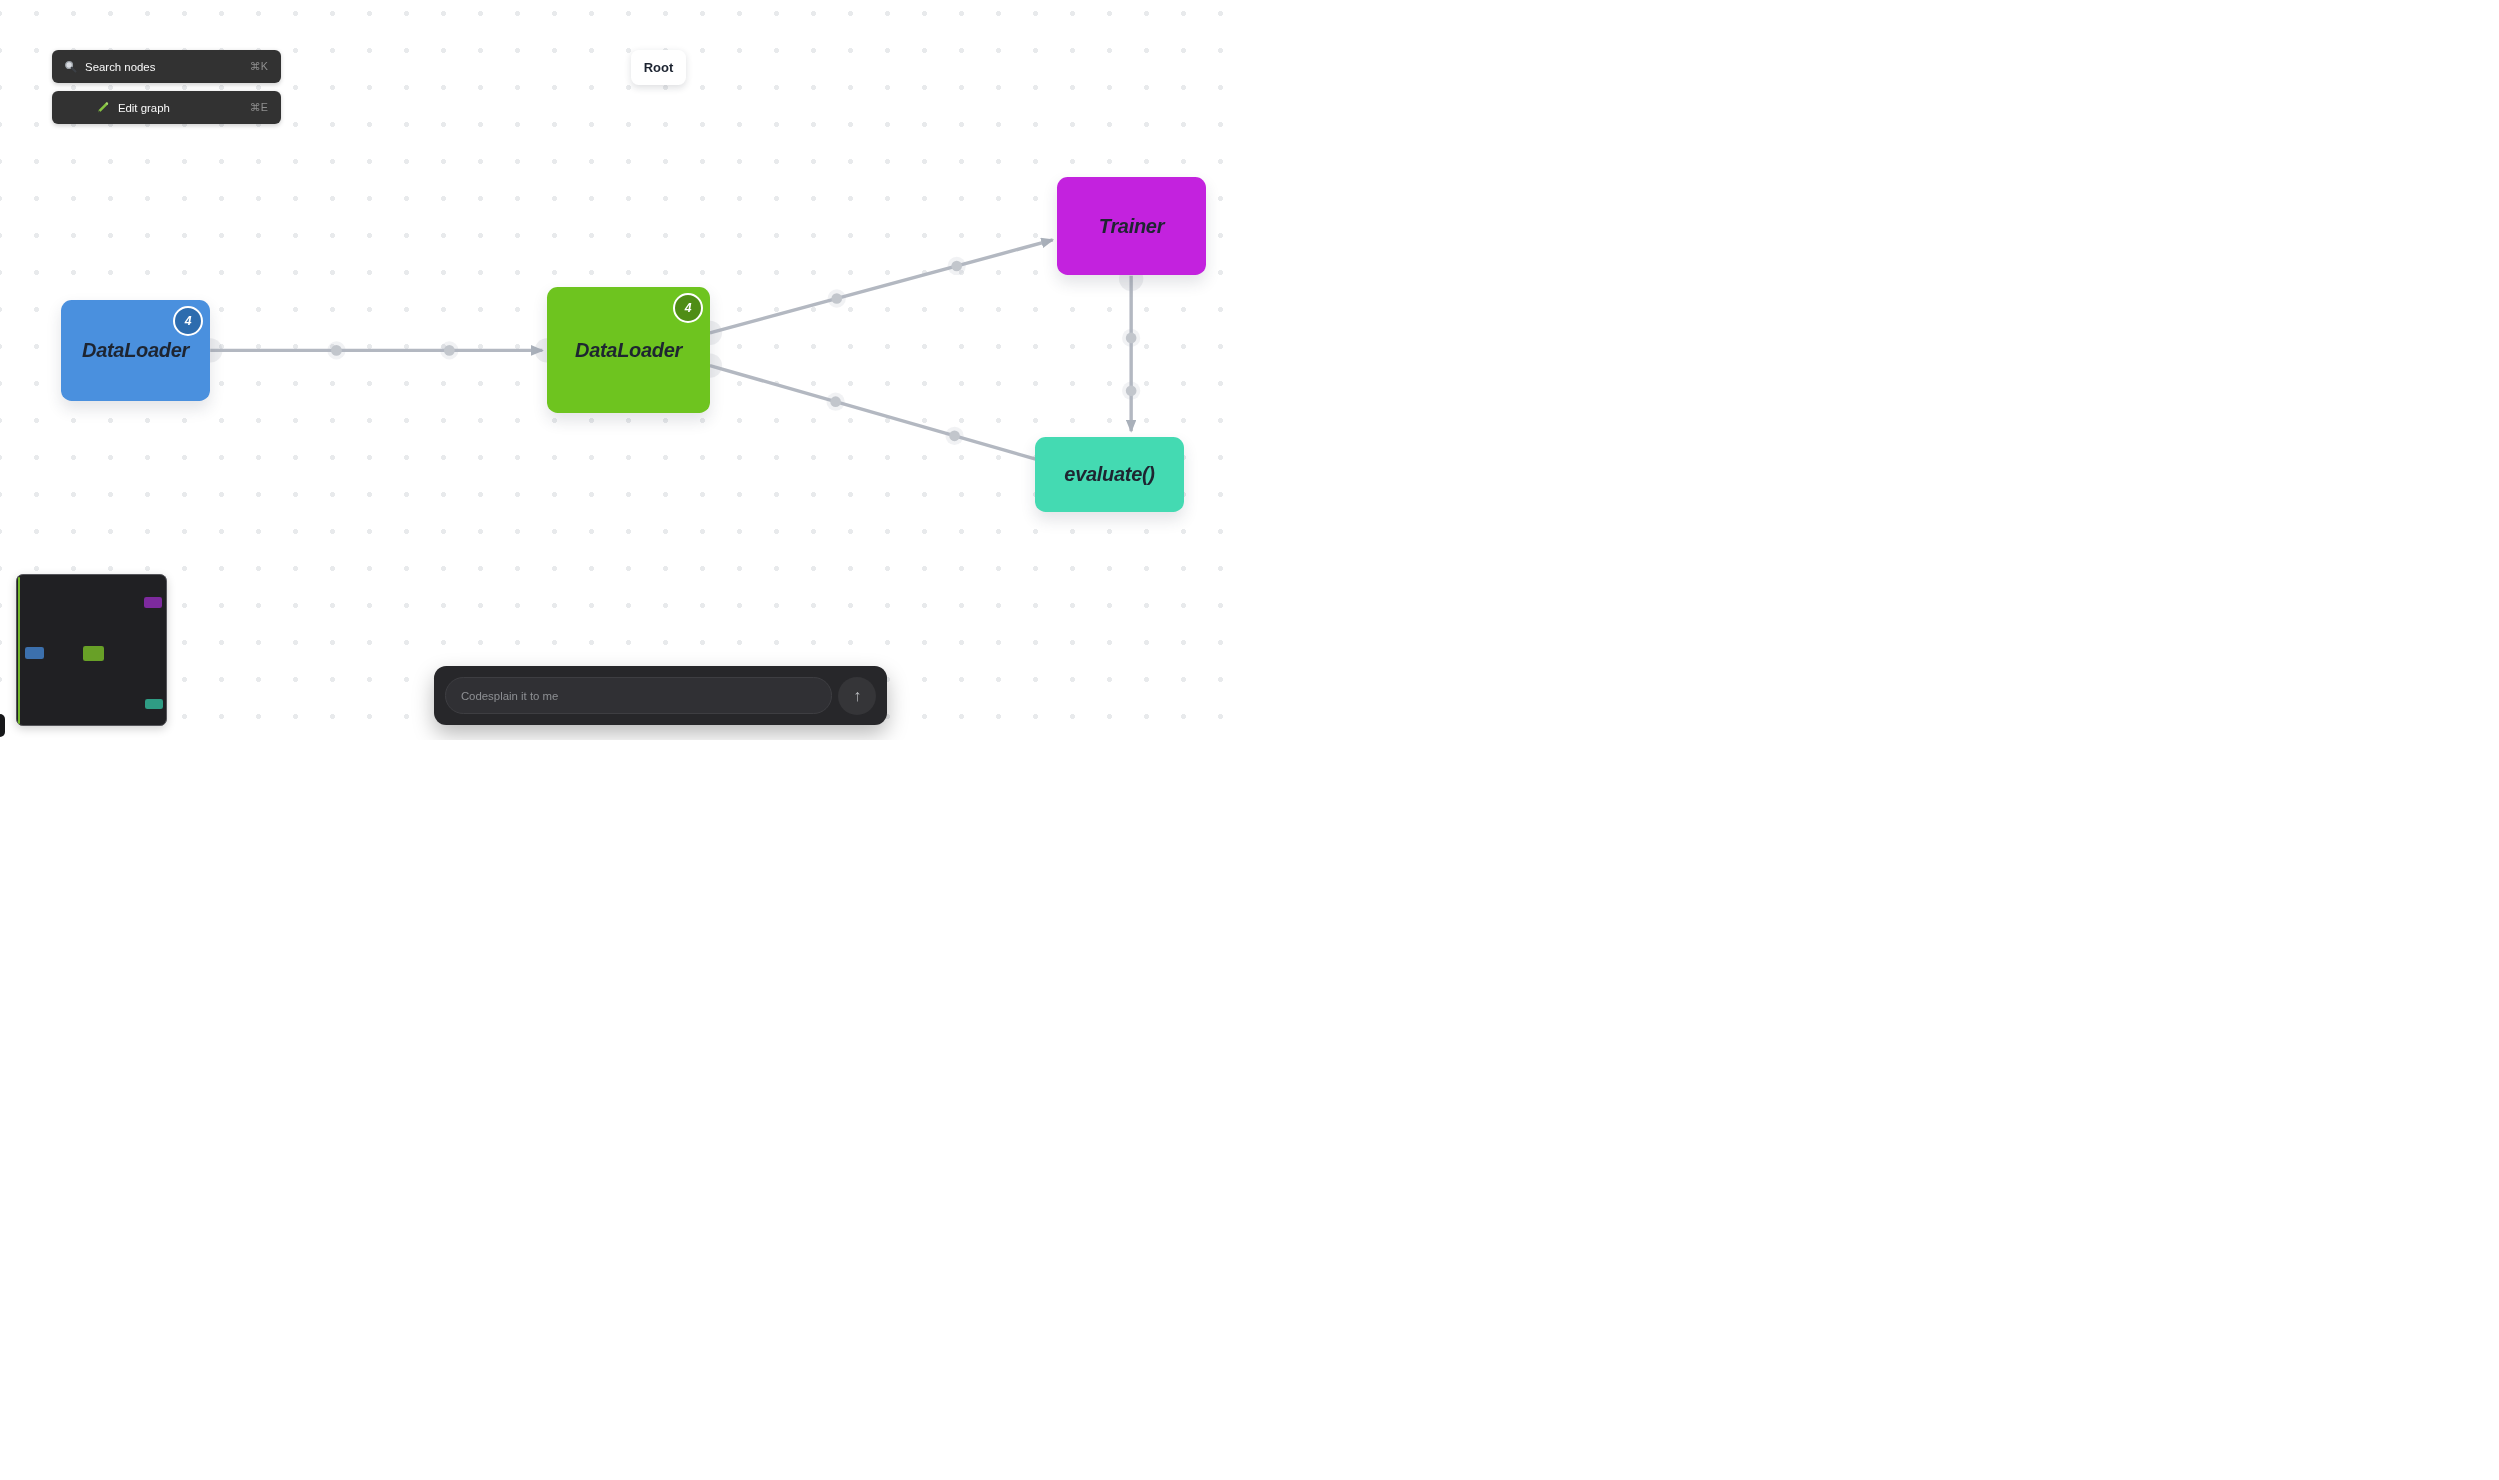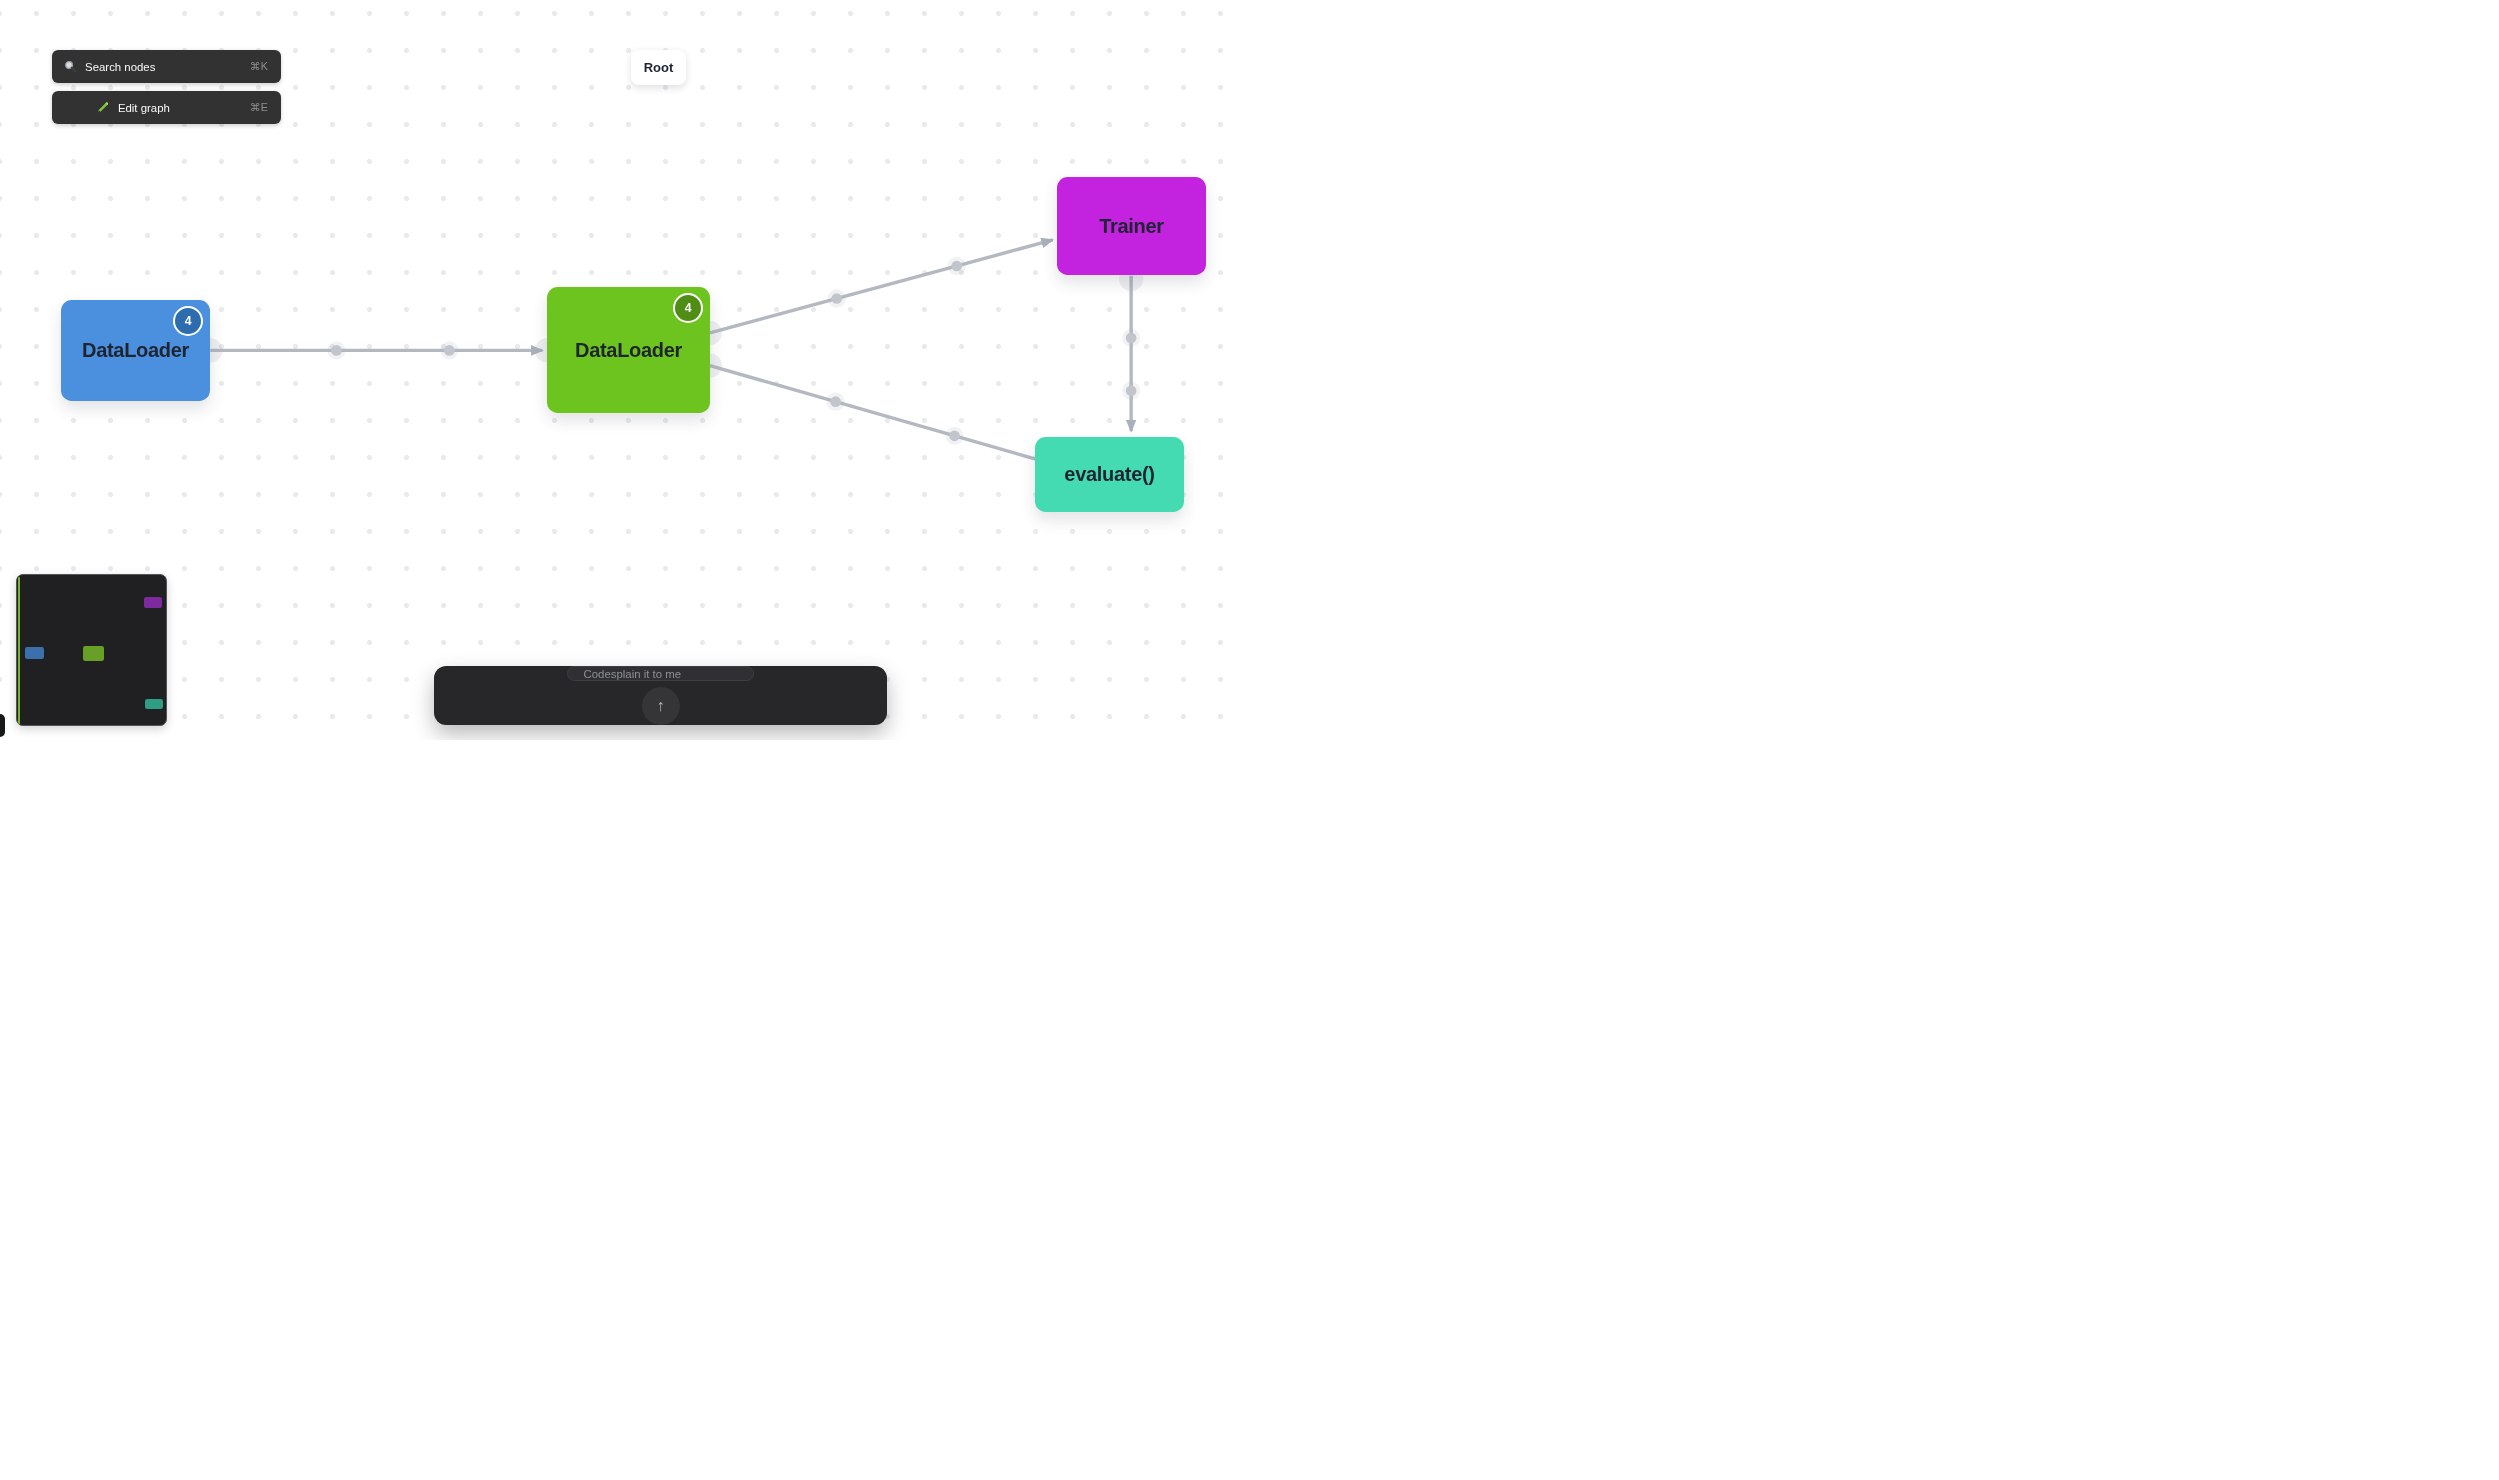--- a/index.html
+++ b/index.html
@@ -36,20 +36,21 @@
     box-shadow:0 2.3px 7.6px rgba(30,36,51,.14);
     display:flex;align-items:center;justify-content:center;
     font-size:13px;font-weight:700;color:#1c2330;
   }
   
   .node{
     position:absolute;border-radius:10.7px;
     display:flex;align-items:center;justify-content:center;
     box-shadow:0 7.6px 15.2px rgba(40,48,66,.13);
     cursor:pointer;
+    font-style:italic;
   }
   .node .label{
     font-size:20px;font-weight:700;color:#1e2531;letter-spacing:-0.3px;
   }
   .node .badge{
     position:absolute;top:6.1px;right:6.9px;width:26px;height:26px;
     border:2.3px solid #ffffff;border-radius:50%;
     display:flex;align-items:center;justify-content:center;
     color:#ffffff;font-size:12.2px;font-weight:700;
   }
@@ -62,21 +63,21 @@
   #minimap .viewport-stripe{
     position:absolute;left:0.8px;top:1.5px;bottom:1.5px;width:2.3px;
     background:#74b92c;border-radius:1.5px;
   }
   #minimap .mini-node{position:absolute;border-radius:2.3px;}
   
   #chat-bar{
     position:absolute;left:434px;top:666px;width:453px;height:59px;
     background:#27272a;border-radius:12.2px;
     box-shadow:0 9.1px 21.3px rgba(0,0,0,.28);
-    display:flex;align-items:center;gap:6px;padding:0 10.7px;box-sizing:border-box;flex-direction:column;
+    display:flex;align-items:center;gap:6px;padding:0 10.7px;box-sizing:border-box;
   }
   #chat-input{
     flex:1;height:37px;border-radius:18.3px;
     background:#303034;border:0.8px solid #3e3e42;
     color:#e8e8e8;font-size:11.4px;padding:0 15.2px;box-sizing:border-box;
     outline:none;font-family:inherit;
   }
   #chat-input::placeholder{color:#8e9094;}
   #chat-send{
     width:38px;height:38px;border-radius:50%;border:none;

